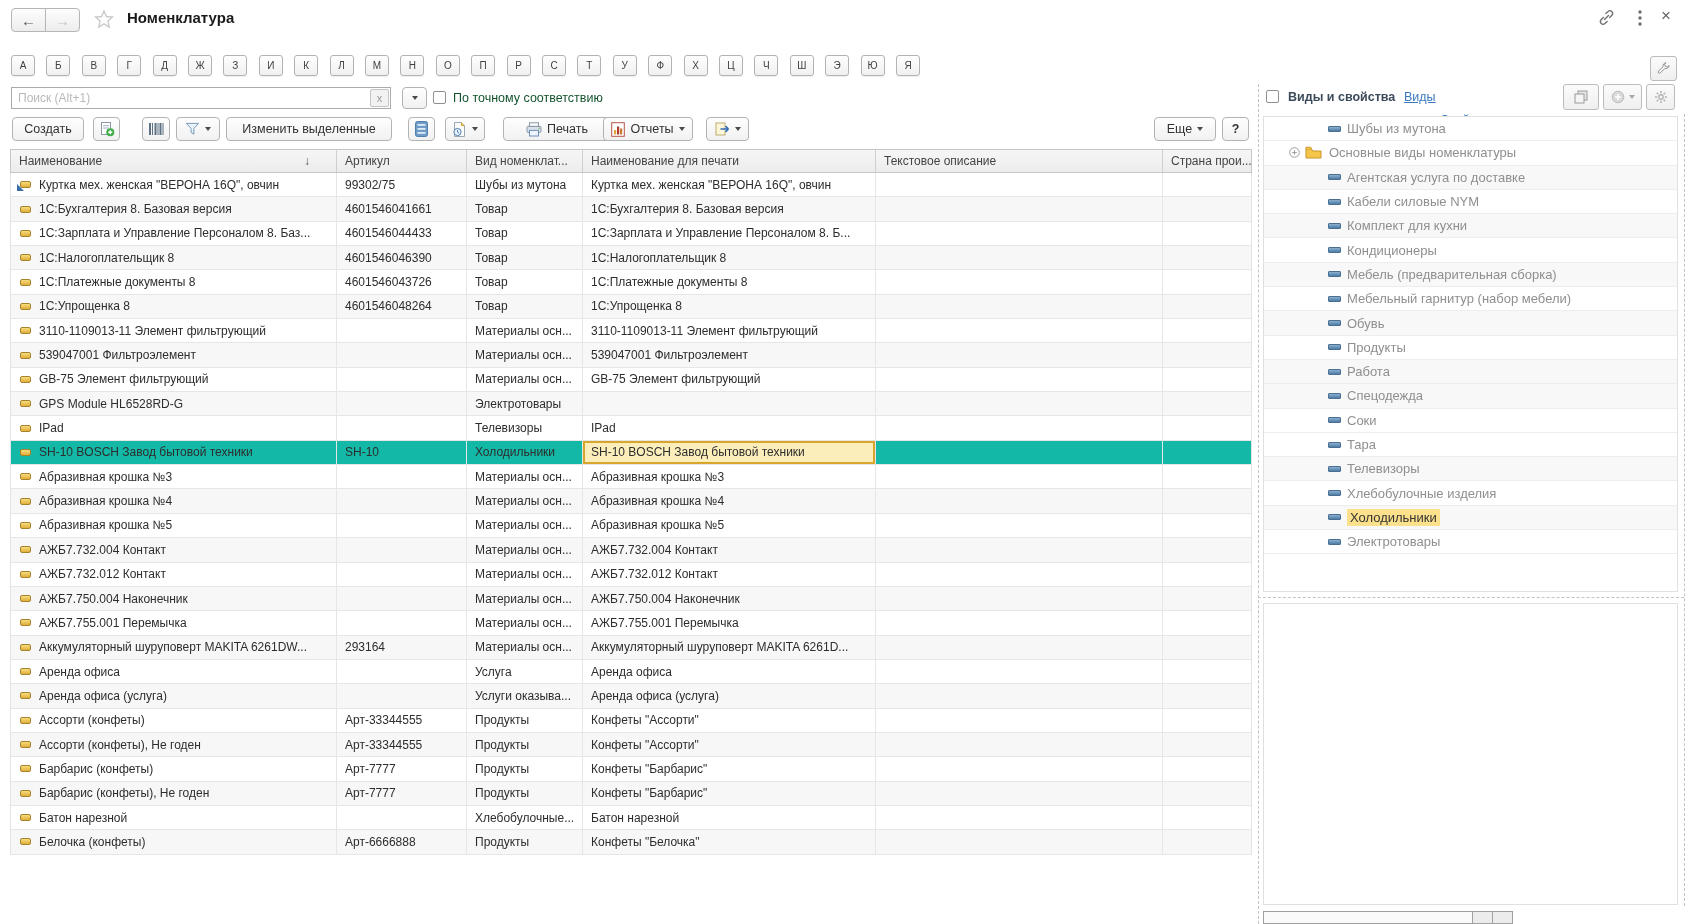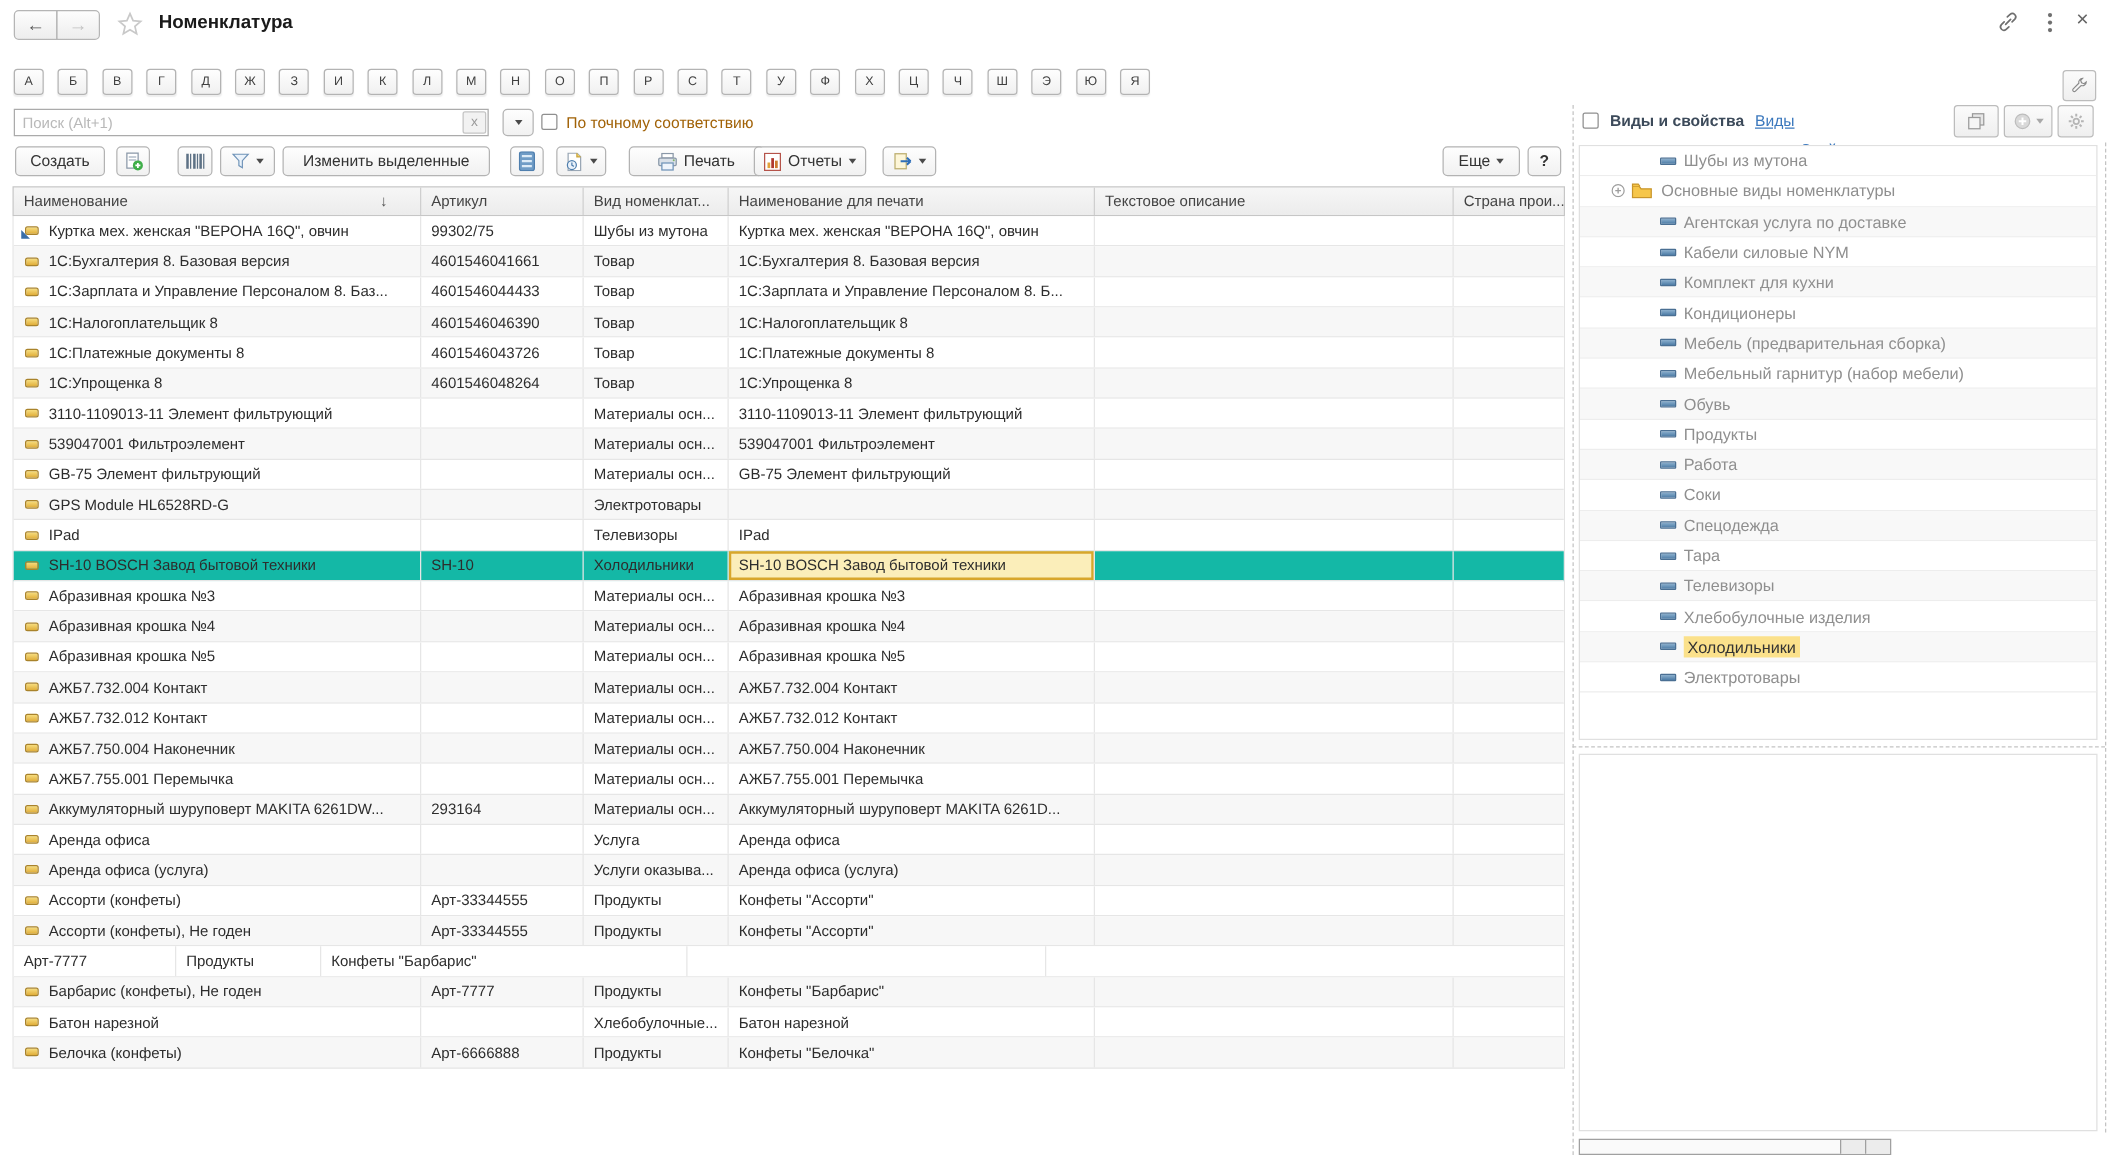--- a/index.html
+++ b/index.html
@@ -74,21 +74,21 @@
   .tree-dash{position:absolute;left:64px;width:13px;height:6px;box-sizing:border-box;border:1px solid #4a6f93;
              border-radius:1px;background:linear-gradient(#8cb0ce,#4d7ca6);}
   .tnode .lbl.item-lbl{position:absolute;left:83px;}
   .tnode .lbl.folder-lbl{position:absolute;left:65px;}
   #bottom-panel{left:1263px;top:603px;width:415px;height:302px;box-sizing:border-box;border:1px solid #e0e0e0;background:#fff;}
   #bottom-scrollbar{left:1263px;top:911px;width:250px;height:13px;box-sizing:border-box;border:1px solid #a0a0a0;
                     background:#fafafa;display:flex;}
   #bottom-scrollbar .track{flex:1;}
   #bottom-scrollbar .sbtn{width:20px;box-sizing:border-box;border-left:1px solid #a0a0a0;background:#ececec;}
   .help-q{font-weight:bold;color:#333;}
-  .xlabel{font-size:12.5px;color:#a16207;}
+  .xlabel{font-size:12.5px;color:#14532d;}
 </style>
 </head>
 <body>
 
 <div class="abs navbtn" id="nav-back">
     <span>←</span>
   </div>
 <div class="abs navbtn" id="nav-fwd">
     <span>→</span>
   </div>
@@ -556,20 +556,24 @@
         <span class="item-icon"></span>
         <span>Ассорти (конфеты), Не годен</span>
       </div>
       <div class="tcell c1">Арт-33344555</div>
       <div class="tcell c2">Продукты</div>
       <div class="tcell c3">Конфеты "Ассорти"</div>
       <div class="tcell c4"></div>
       <div class="tcell c5"></div>
     </div>
     <div class="trow">
+      <div class="tcell c0">
+        <span class="item-icon"></span>
+        <span>Барбарис (конфеты)</span>
+      </div>
       <div class="tcell c1">Арт-7777</div>
       <div class="tcell c2">Продукты</div>
       <div class="tcell c3">Конфеты "Барбарис"</div>
       <div class="tcell c4"></div>
       <div class="tcell c5"></div>
     </div>
     <div class="trow alt">
       <div class="tcell c0">
         <span class="item-icon"></span>
         <span>Барбарис (конфеты), Не годен</span>
@@ -689,27 +693,27 @@
       <span class="lbl item-lbl">Обувь</span>
     </div>
     <div class="tnode">
       <span class="tree-dash"></span>
       <span class="lbl item-lbl">Продукты</span>
     </div>
     <div class="tnode alt">
       <span class="tree-dash"></span>
       <span class="lbl item-lbl">Работа</span>
     </div>
+    <div class="tnode alt">
+      <span class="tree-dash"></span>
+      <span class="lbl item-lbl">Спецодежда</span>
+    </div>
     <div class="tnode">
       <span class="tree-dash"></span>
       <span class="lbl item-lbl">Соки</span>
-    </div>
-    <div class="tnode alt">
-      <span class="tree-dash"></span>
-      <span class="lbl item-lbl">Спецодежда</span>
     </div>
     <div class="tnode">
       <span class="tree-dash"></span>
       <span class="lbl item-lbl">Тара</span>
     </div>
     <div class="tnode alt">
       <span class="tree-dash"></span>
       <span class="lbl item-lbl">Телевизоры</span>
     </div>
     <div class="tnode">

